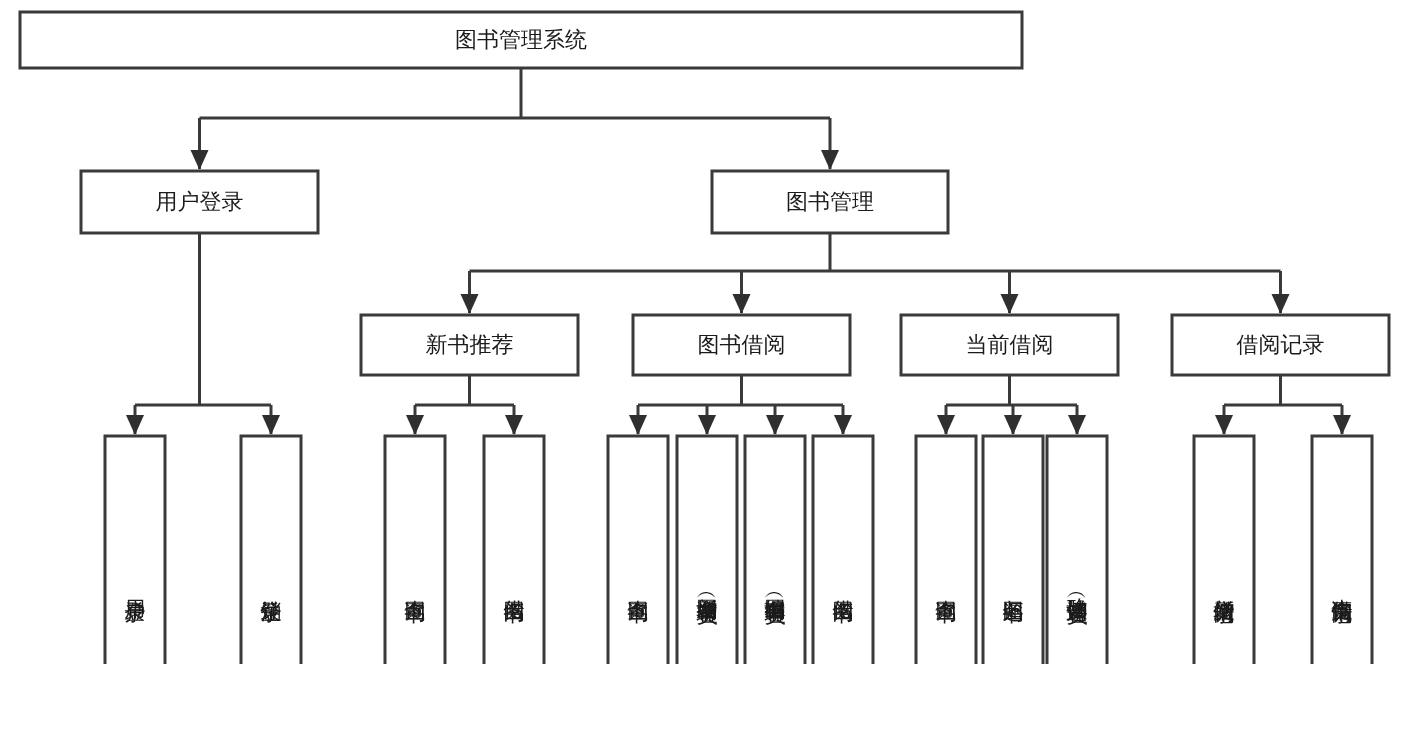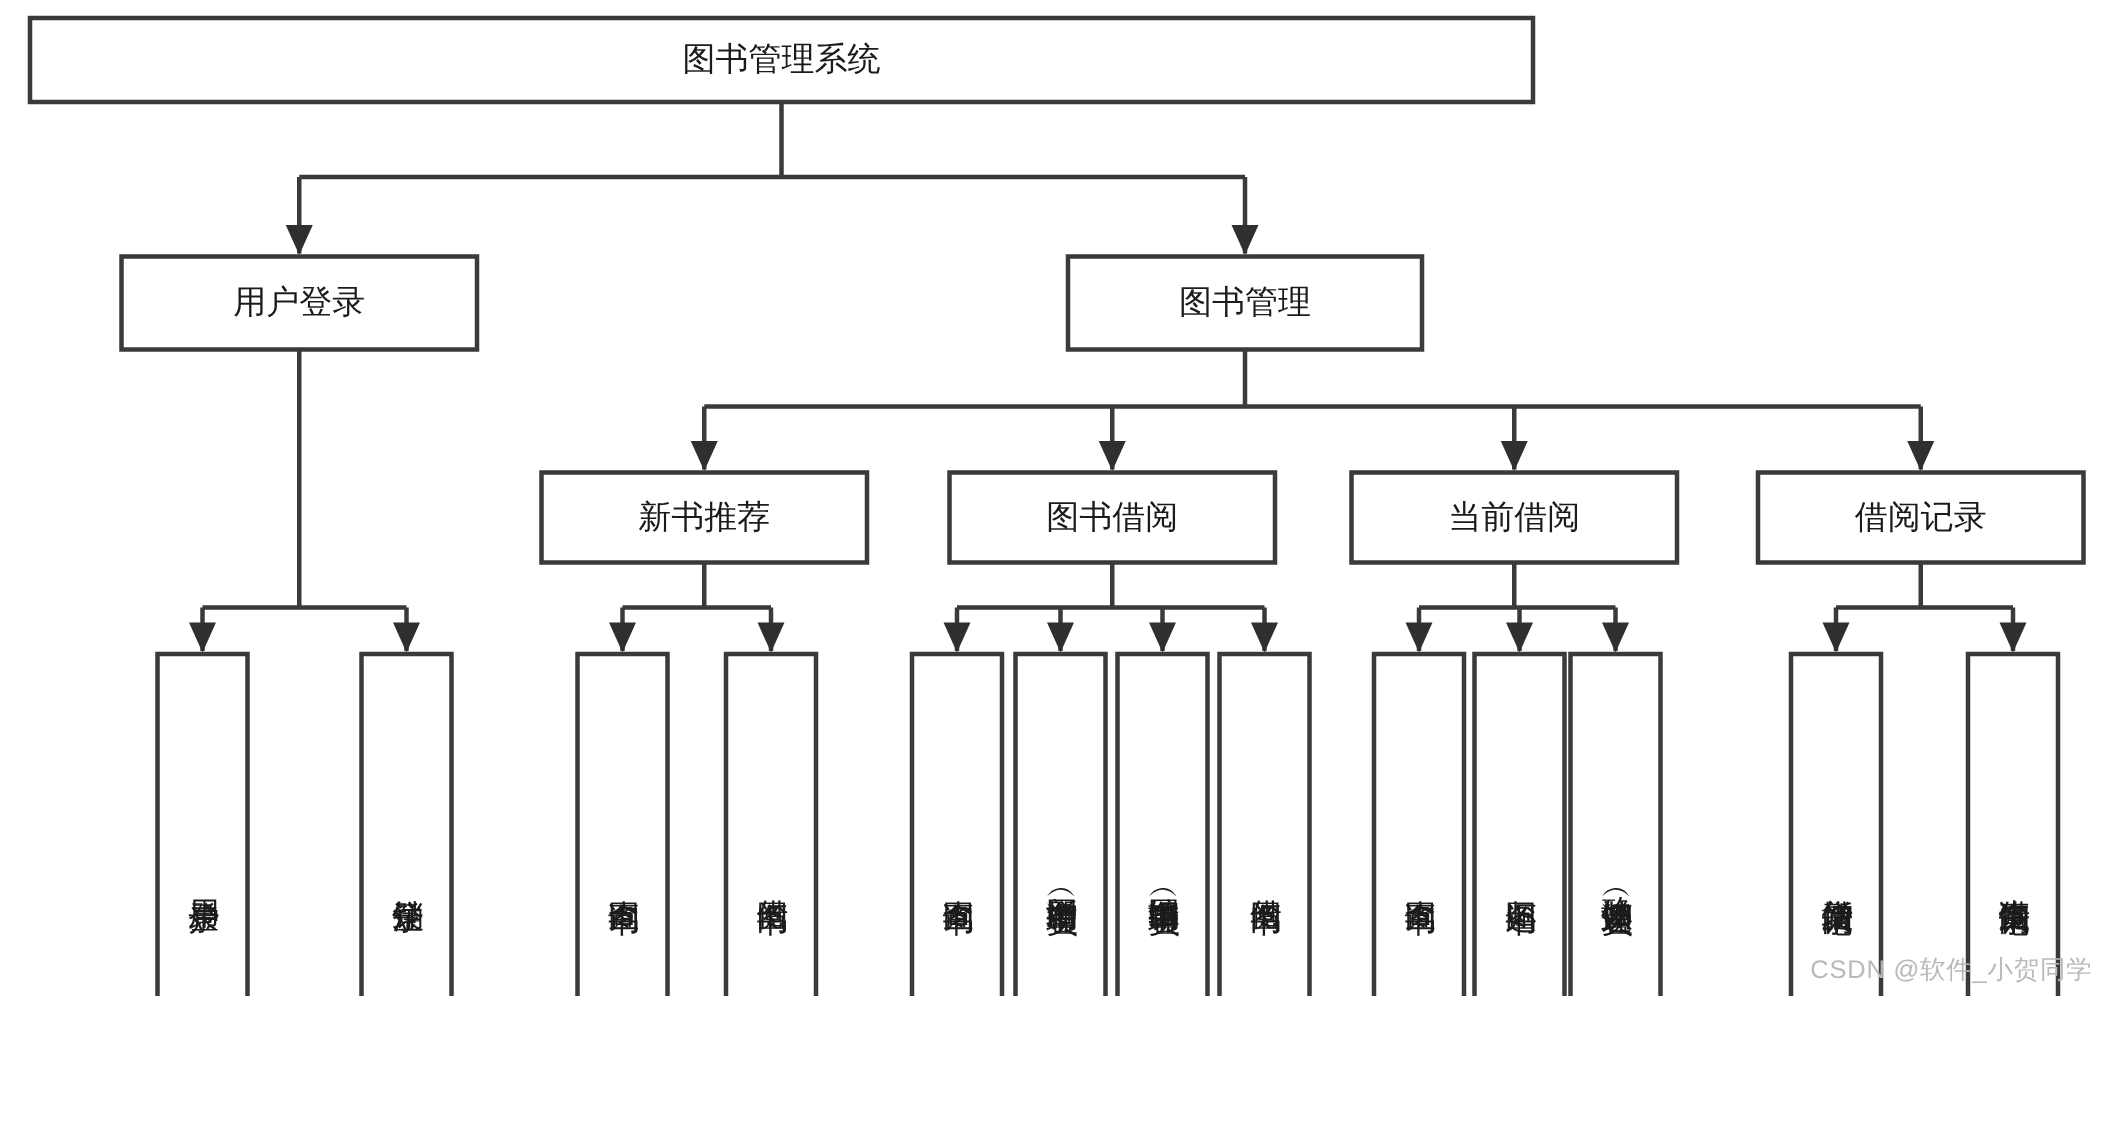--- a/index.html
+++ b/index.html
@@ -176,15 +176,14 @@
       <div class="leaf-label" style="left: 679px; top: 442px; width: 56px; height: 286px; display: flex; align-items: center; justify-content: center;">新增图书（管理员）</div>
       <div class="leaf-label" style="left: 747px; top: 442px; width: 56px; height: 286px; display: flex; align-items: center; justify-content: center;">编辑图书（管理员）</div>
       <div class="leaf-label" style="left: 815px; top: 442px; width: 56px; height: 286px; display: flex; align-items: center; justify-content: center;">借阅图书</div>
       <div class="leaf-label" style="left: 918px; top: 442px; width: 56px; height: 286px; display: flex; align-items: center; justify-content: center;">查询图书</div>
       <div class="leaf-label" style="left: 985px; top: 442px; width: 56px; height: 286px; display: flex; align-items: center; justify-content: center;">归还图书</div>
       <div class="leaf-label" style="left: 1049px; top: 442px; width: 56px; height: 286px; display: flex; align-items: center; justify-content: center;">确认归还（管理员）</div>
       <div class="leaf-label" style="left: 1196px; top: 442px; width: 56px; height: 286px; display: flex; align-items: center; justify-content: center;">新增借阅记录</div>
       <div class="leaf-label" style="left: 1314px; top: 442px; width: 56px; height: 286px; display: flex; align-items: center; justify-content: center;">查询借阅记录</div>
     </div>
 
-  <div class="watermark-text">CSDN @软件_小贺同学</div>
 
 </div>
 
 </body></html>

